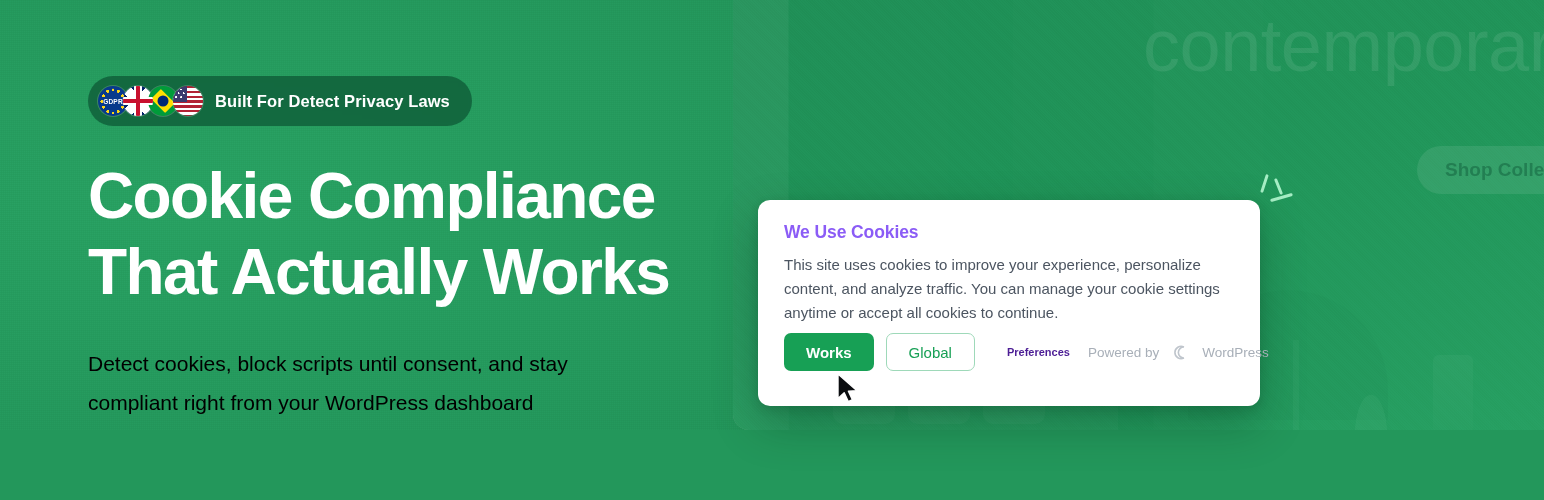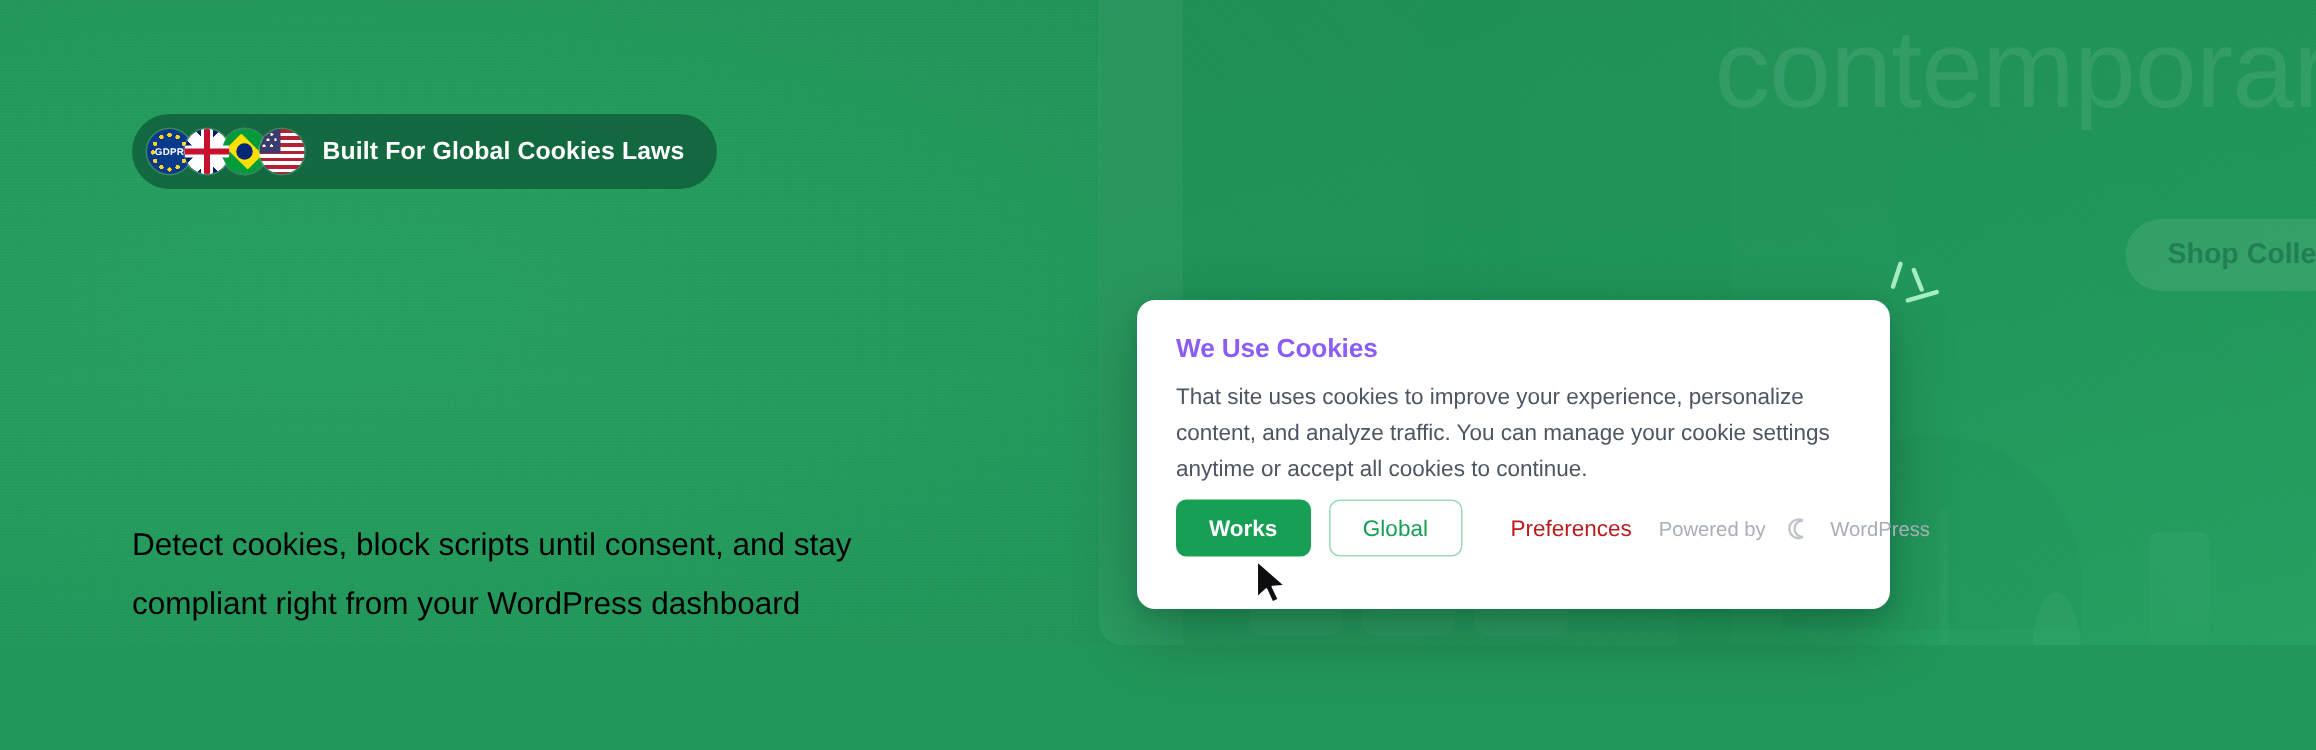--- a/index.html
+++ b/index.html
@@ -248,22 +248,22 @@
     font-family:inherit; cursor:pointer; display:flex; align-items:center;
   }
   .btn-decline{
     height:38px; padding:0 22px; margin-left:12px;
     border:1.5px solid #9ED9B9; border-radius:7px;
     background:#fff; color:#17A055; font-size:15px; font-weight:400;
     font-family:inherit; cursor:pointer; display:flex; align-items:center;
   }
   .btn-pref{
     height:38px; padding:0 18px; margin-left:14px;
-    border:none; background:transparent; color:#b91c1c;
-    font-size:15px; font-weight:normal; font-family:inherit; cursor:pointer;
+    border:none; background:transparent; color:#4c1d95;
+    font-size:11px; font-weight:bold; font-family:inherit; cursor:pointer;
     display:flex; align-items:center;
   }
   .powered{
     margin-left:auto; display:flex; align-items:center; gap:14px;
     color:#A8AFB8; font-size:13.5px; white-space:nowrap;
   }
   .sc-logo{
     width:15px; height:15px; flex:none; display:block;
   }
 
@@ -325,30 +325,34 @@
           <span class="cross-h2"></span>
       </div>
       <div class="flag flag-br">
         <span class="rhomb"></span>
           <span class="globe"></span>
       </div>
       <div class="flag flag-us">
         <span class="canton"></span>
       </div>
     </div>
-    <div class="badge-text">Built For Global Cookies Laws</div>
+    <div class="badge-text">Built For Detect Privacy Laws</div>
   </div>
 
+  <h1 class="headline">
+    <span>Cookie Compliance</span>
+    <span class="l2">That Actually Works</span>
+  </h1>
 
   <p class="subtitle">Detect cookies, block scripts until consent, and stay compliant right from your WordPress dashboard</p>
 </div>
 
 <div class="cookie-dialog">
   <div class="cookie-title">We Use Cookies</div>
-  <div class="cookie-body">That site uses cookies to improve your experience, personalize content, and analyze traffic. You can manage your cookie settings anytime or accept all cookies to continue.</div>
+  <div class="cookie-body">This site uses cookies to improve your experience, personalize content, and analyze traffic. You can manage your cookie settings anytime or accept all cookies to continue.</div>
 
   <div class="cookie-actions">
     <button class="btn-accept">Works</button>
     <button class="btn-decline">Global</button>
     <button class="btn-pref">Preferences</button>
 
     <div class="powered">
       <span>Powered by</span>
       <svg class="sc-logo" viewBox="0 0 16 16">
         <path d="M11.6 2.1A6.6 6.6 0 1 0 11.6 13.9 5.4 5.4 0 0 1 11.6 2.1Z" fill="none" stroke="#BFC5CC" stroke-width="1.7" stroke-linecap="round"></path>

